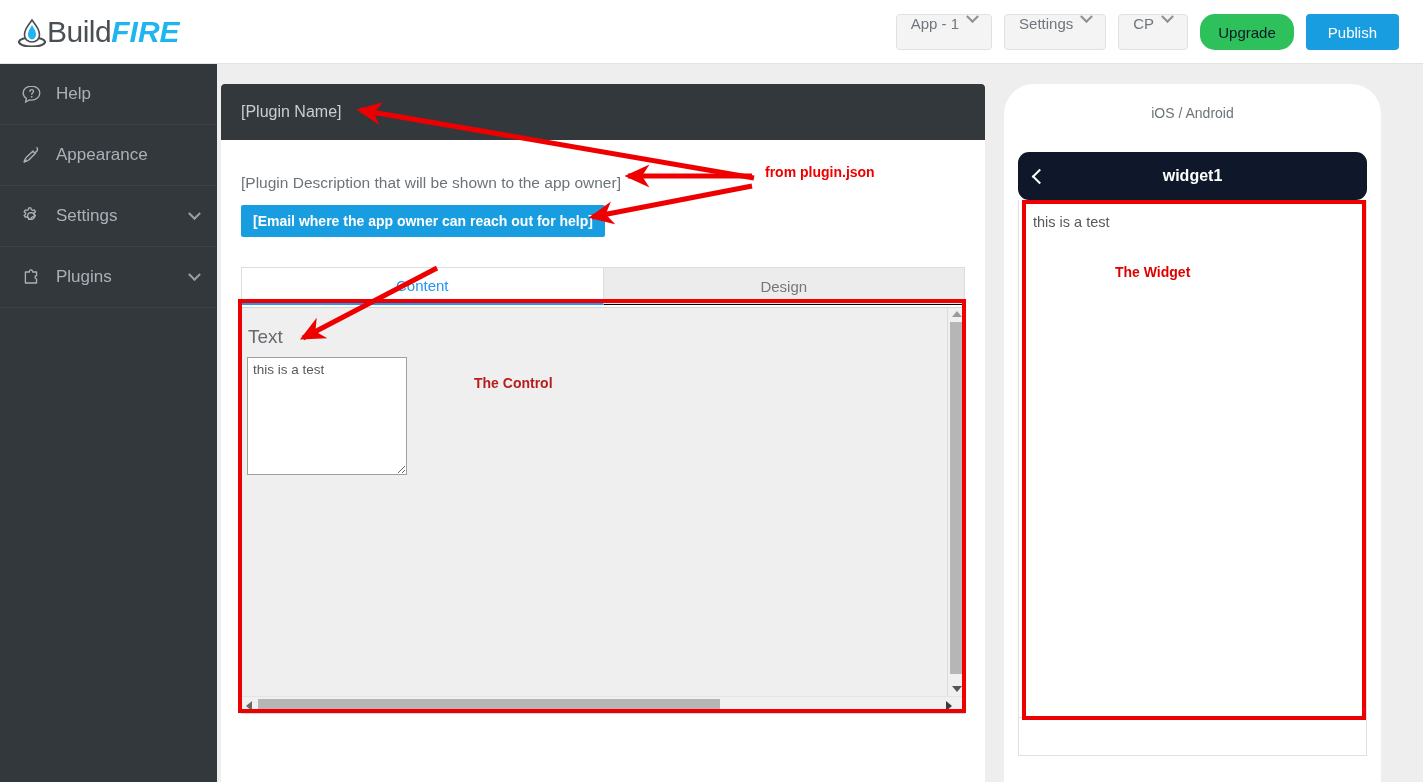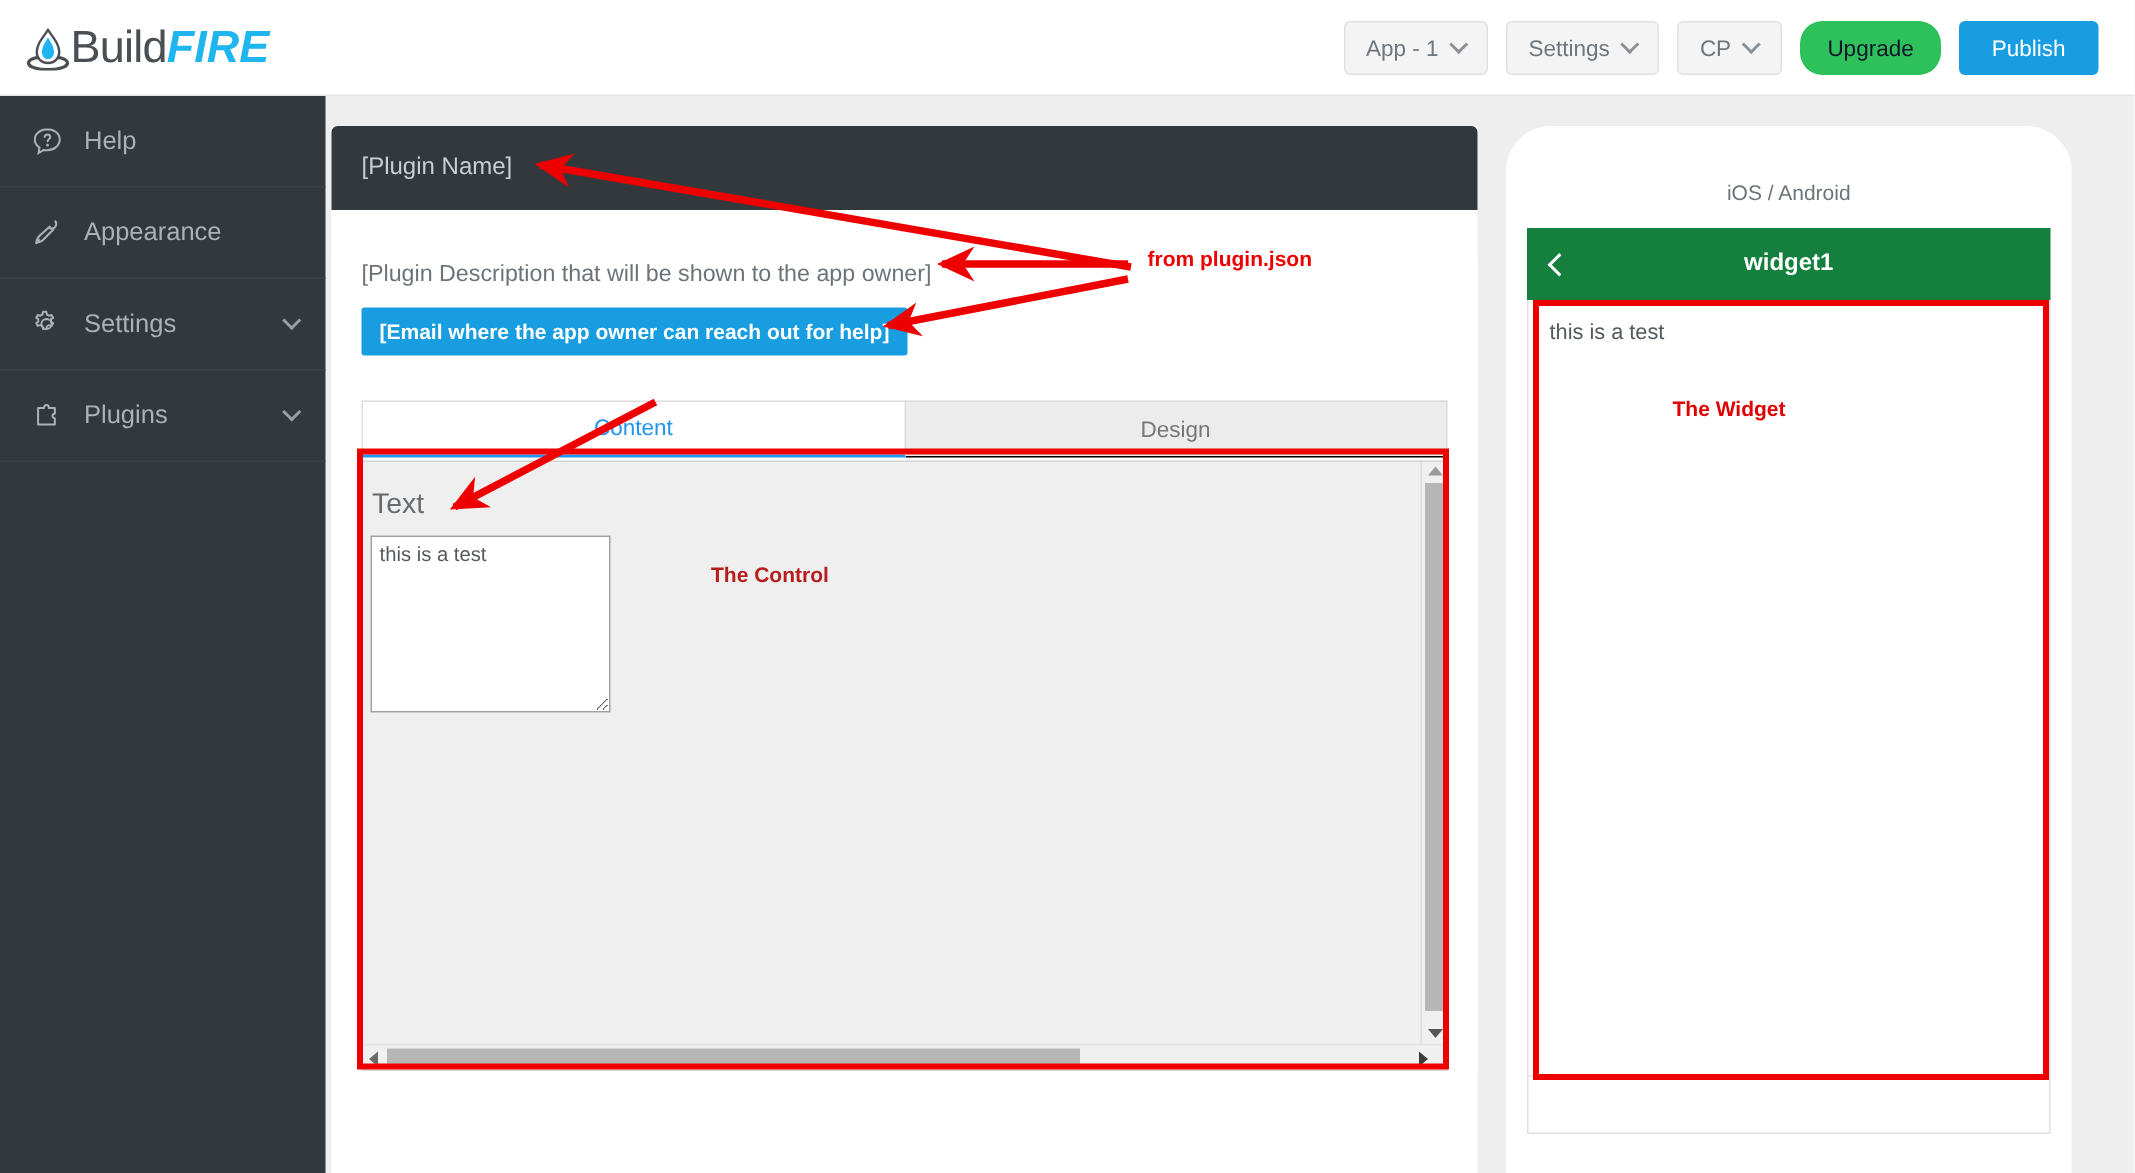--- a/index.html
+++ b/index.html
@@ -20,21 +20,21 @@
   .logo { position: absolute; left: 18px; top: 14px; height: 36px; display: flex; align-items: center; }
   .logo-mark { width: 28px; height: 30px; position: relative; margin-right: 1px; }
   .logo-text { font-size: 30px; line-height: 30px; letter-spacing: -0.5px; }
   .logo-build { color: #4a4f54; font-weight: 400; }
   .logo-fire { color: #1fb6ef; font-weight: 700; font-style: italic; letter-spacing: 0px; }
 
   .topactions { position: absolute; right: 24px; top: 14px; display: flex; align-items: center; gap: 12px; }
   .dropdown-btn {
     height: 36px; min-width: 70px; padding: 0 14px;
     background: #f4f4f4; border: 1px solid #e0e0e0; border-radius: 4px;
-    color: #6f767d; font-size: 15px; display: flex; align-items: center; gap: 9px;
+    color: #6f767d; font-size: 15px; display: flex; align-items: flex-start; gap: 9px;
     cursor: pointer; white-space: nowrap;
   }
   .chev { display: inline-block; width: 9px; height: 9px; border-right: 2px solid #8b9196; border-bottom: 2px solid #8b9196;
           transform: rotate(45deg) translate(-2px,-2px); }
   .btn-upgrade {
     height: 36px; padding: 0 18px; background: #2ec05a; border: none; border-radius: 15px;
     color: #0f172a; font-size: 15px; display: flex; align-items: center; cursor: pointer;
   }
   .btn-publish {
     height: 36px; padding: 0 22px; background: #189de0; border: none; border-radius: 4px;
@@ -120,25 +120,25 @@
   }
   .hscroll .thumb { position: absolute; top: 2px; bottom: 2px; left: 16px; width: 462px; background: #b6b6b6; }
   .arrow-lf { position: absolute; top: 4px; left: 4px; width: 0; height: 0; border-top: 5px solid transparent; border-bottom: 5px solid transparent; border-right: 6px solid #6a6a6a; }
   .arrow-rt { position: absolute; top: 4px; right: 12px; width: 0; height: 0; border-top: 5px solid transparent; border-bottom: 5px solid transparent; border-left: 6px solid #3b3b3b; }
 
   
   .phone {
     position: absolute; left: 1004px; top: 84px; width: 377px; height: 698px;
     background: #ffffff; border-radius: 30px 30px 0 0;
   }
-  .phone-os { text-align: center; color: #6d7479; font-size: 14px; padding-top: 36px; }
+  .phone-os { text-align: center; color: #6d7479; font-size: 14px; padding-top: 21px; }
   .phone-screen { position: absolute; left: 14px; top: 68px; right: 14px; bottom: 0; }
   .phone-topbar {
-    height: 48px; background: #15803d; display: flex; align-items: center; justify-content: center;
-    position: relative; color: #ffffff; font-size: 16px; font-weight: 700;
+    height: 48px; background: #0f172a; display: flex; align-items: center; justify-content: center;
+    position: relative; color: #ffffff; font-size: 16px; font-weight: 700; border-radius: 11px;
   }
   .back-chev {
     position: absolute; left: 16px; width: 11px; height: 11px;
     border-left: 2.5px solid #ffffff; border-bottom: 2.5px solid #ffffff;
     transform: rotate(45deg);
   }
   .widget-area { height: 518px; background: #ffffff; border: 1px solid #e0e0e0; border-top: none; position: relative; }
   .widget-text { position: absolute; left: 14px; top: 14px; font-size: 14.5px; color: #555a5f; }
   .widget-note { position: absolute; left: 96px; top: 64px; color: #e00000; font-size: 14px; font-weight: 700; }
   .phone-bottombar { height: 38px; background: #ffffff; border: 1px solid #e0e0e0; border-top: none; }

